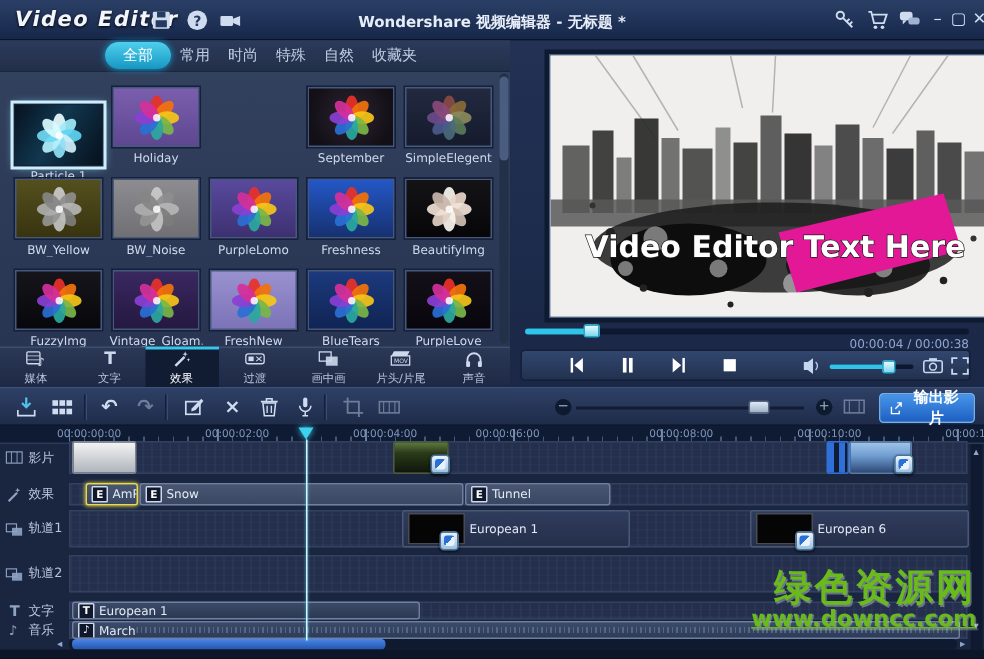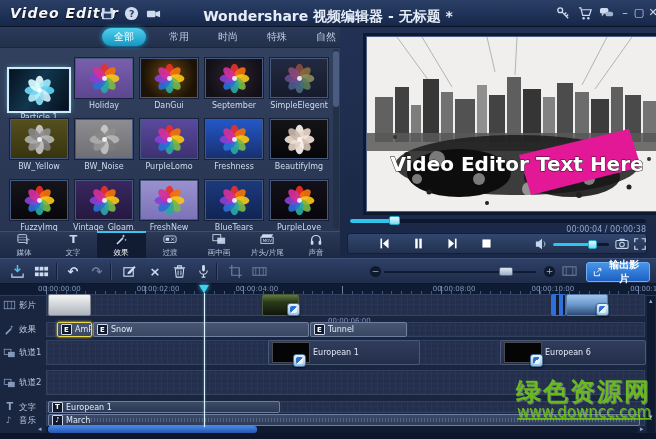--- a/index.html
+++ b/index.html
@@ -5,31 +5,31 @@
   html,body{margin:0;padding:0;background:#000;}
   .app{position:relative;width:656px;height:439px;overflow:hidden;background:#1b2740;
        font-family:"DejaVu Sans","Liberation Sans",sans-serif;-webkit-font-smoothing:antialiased;}
 
   
   .titlebar{position:absolute;left:0;top:0;width:656px;height:27px;
     background:linear-gradient(#2b3f66,#16274a);border-bottom:1px solid #0a1426;box-sizing:border-box;}
   .logo{position:absolute;left:10px;top:5px;font-style:italic;font-weight:bold;font-size:14px;
     color:#f2f6fc;letter-spacing:1px;text-shadow:0 1px 2px #000;}
   .tb-ic{position:absolute;top:6px;width:15px;height:15px;color:#cfdcf0;}
-  .tb-title{position:absolute;left:50%;transform:translateX(-50%);top:8px;font-size:14px;
+  .tb-title{position:absolute;left:50%;transform:translateX(-50%);top:8px;font-size:10px;
     font-weight:bold;color:#e6edf8;white-space:nowrap;}
   .win-btn{position:absolute;top:5px;width:14px;height:15px;color:#cfdcf0;font-size:11px;
     text-align:center;line-height:15px;}
 
   
   .library{position:absolute;left:0;top:27px;width:340px;height:231px;
     background:linear-gradient(#33425f,#273350);}
   .cat-tabs{position:absolute;left:0;top:0;width:340px;height:21px;box-sizing:border-box;
     background:linear-gradient(#2c3a5c,#223049);border-bottom:1px solid #1a2740;
-    display:flex;align-items:center;gap:17px;padding-left:102px;}
+    display:flex;align-items:center;padding-left:70px;}
   .cat-tab{font-size:10px;color:#c2cfe4;padding:2px 6px;white-space:nowrap;}
   .cat-tab.active{background:linear-gradient(#4fd0ec,#1597c4);border-radius:9px;color:#fff;
     box-shadow:0 0 5px #18a4d4;padding:2px 12px;}
   .fx-grid{position:absolute;left:0;top:20px;width:334px;height:184px;}
   .thumb{position:absolute;width:62px;}
   .thumb .img{width:58px;height:40px;margin:0 auto;border:1px solid #15203a;
     box-shadow:0 0 0 1px #46587c inset;display:flex;align-items:center;justify-content:center;}
   .thumb.sel .img{outline:2px solid #cdeef8;box-shadow:0 0 6px #7fd8f2;}
   .flower{width:33px;height:33px;}
   .thumb .cap{margin-top:2px;text-align:center;font-size:8px;color:#cfdaec;
@@ -128,21 +128,21 @@
     filter:drop-shadow(0 0 2px #3fd2f0);}
   .pline{position:absolute;top:9px;width:1px;height:134px;background:#dff2fb;box-shadow:0 0 2px #3fd2f0;z-index:6;}
   .hscroll{position:absolute;left:46px;top:142px;width:592px;height:7px;background:#0f1a30;border-radius:3px;}
   .hthumb{position:absolute;left:2px;top:0;width:209px;height:7px;border-radius:3px;
     background:linear-gradient(#4a86e8,#2356ae);}
   .sarrow{position:absolute;color:#8fa6cf;font-size:7px;line-height:7px;}
   .vscroll2{position:absolute;left:647px;top:12px;width:8px;height:137px;background:#0f1a30;}
   .bottomstrip{position:absolute;left:0;top:149px;width:656px;height:6px;background:#0c1628;}
   .watermark{position:absolute;right:5px;top:95px;text-align:right;z-index:9;line-height:1.05;}
   .wm1{font-size:25px;font-weight:bold;color:#68bb1a;letter-spacing:2px;text-shadow:1px 1px 0 #ffffff55;}
-  .wm2{font-size:15px;font-weight:normal;color:#68bb1a;text-decoration:underline;text-shadow:1px 1px 0 #ffffff55;}
+  .wm2{font-size:15px;font-weight:bold;color:#68bb1a;text-decoration:underline;text-shadow:1px 1px 0 #ffffff55;}
 </style>
 </head>
 <body>
 
 <div class="app">
 
   <header class="titlebar">
     <div class="logo">Video Editor</div>
     <svg class="tb-ic" style="left:100px" viewBox="0 0 16 16">
         <rect x="2" y="2" width="12" height="12" rx="1" fill="#cfdcf0"></rect>
@@ -211,36 +211,20 @@
               <ellipse cx="20" cy="11.5" rx="5.2" ry="9.5" fill="#f5c518" opacity="0.92" transform="rotate(90 20 20)"></ellipse>
               <ellipse cx="20" cy="11.5" rx="5.2" ry="9.5" fill="#7ab648" opacity="0.92" transform="rotate(135 20 20)"></ellipse>
               <ellipse cx="20" cy="11.5" rx="5.2" ry="9.5" fill="#2aa8a0" opacity="0.92" transform="rotate(180 20 20)"></ellipse>
               <ellipse cx="20" cy="11.5" rx="5.2" ry="9.5" fill="#2a6fd4" opacity="0.92" transform="rotate(225 20 20)"></ellipse>
               <ellipse cx="20" cy="11.5" rx="5.2" ry="9.5" fill="#8a3fd4" opacity="0.92" transform="rotate(270 20 20)"></ellipse>
               <ellipse cx="20" cy="11.5" rx="5.2" ry="9.5" fill="#d4309a" opacity="0.92" transform="rotate(315 20 20)"></ellipse>
               <circle cx="20" cy="20" r="3" fill="rgba(255,255,255,.85)"></circle>
             </svg>
           </div>
           <div class="cap">Holiday</div>
-        </div>
-        <div class="thumb" style="left: 138px; top: 10px;">
-          <div class="img" style="background: radial-gradient(circle at 50% 45%, rgb(110, 74, 18) 0%, rgb(28, 18, 6) 72%);">
-            <svg viewBox="0 0 40 40" class="flower">
-              <ellipse cx="20" cy="11.5" rx="5.2" ry="9.5" fill="#e8312a" opacity="0.92" transform="rotate(0 20 20)"></ellipse>
-              <ellipse cx="20" cy="11.5" rx="5.2" ry="9.5" fill="#f2720c" opacity="0.92" transform="rotate(45 20 20)"></ellipse>
-              <ellipse cx="20" cy="11.5" rx="5.2" ry="9.5" fill="#f5c518" opacity="0.92" transform="rotate(90 20 20)"></ellipse>
-              <ellipse cx="20" cy="11.5" rx="5.2" ry="9.5" fill="#7ab648" opacity="0.92" transform="rotate(135 20 20)"></ellipse>
-              <ellipse cx="20" cy="11.5" rx="5.2" ry="9.5" fill="#2aa8a0" opacity="0.92" transform="rotate(180 20 20)"></ellipse>
-              <ellipse cx="20" cy="11.5" rx="5.2" ry="9.5" fill="#2a6fd4" opacity="0.92" transform="rotate(225 20 20)"></ellipse>
-              <ellipse cx="20" cy="11.5" rx="5.2" ry="9.5" fill="#8a3fd4" opacity="0.92" transform="rotate(270 20 20)"></ellipse>
-              <ellipse cx="20" cy="11.5" rx="5.2" ry="9.5" fill="#d4309a" opacity="0.92" transform="rotate(315 20 20)"></ellipse>
-              <circle cx="20" cy="20" r="3" fill="rgba(255,255,255,.85)"></circle>
-            </svg>
-          </div>
-          <div class="cap">DanGui</div>
         </div>
         <div class="thumb" style="left: 203px; top: 10px;">
           <div class="img" style="background: radial-gradient(circle at 50% 45%, rgb(44, 35, 48) 0%, rgb(18, 15, 22) 78%);">
             <svg viewBox="0 0 40 40" class="flower">
               <ellipse cx="20" cy="11.5" rx="5.2" ry="9.5" fill="#e8312a" opacity="0.92" transform="rotate(0 20 20)"></ellipse>
               <ellipse cx="20" cy="11.5" rx="5.2" ry="9.5" fill="#f2720c" opacity="0.92" transform="rotate(45 20 20)"></ellipse>
               <ellipse cx="20" cy="11.5" rx="5.2" ry="9.5" fill="#f5c518" opacity="0.92" transform="rotate(90 20 20)"></ellipse>
               <ellipse cx="20" cy="11.5" rx="5.2" ry="9.5" fill="#7ab648" opacity="0.92" transform="rotate(135 20 20)"></ellipse>
               <ellipse cx="20" cy="11.5" rx="5.2" ry="9.5" fill="#2aa8a0" opacity="0.92" transform="rotate(180 20 20)"></ellipse>
               <ellipse cx="20" cy="11.5" rx="5.2" ry="9.5" fill="#2a6fd4" opacity="0.92" transform="rotate(225 20 20)"></ellipse>
@@ -667,21 +651,21 @@
     </button>
   </div>
 
   <div class="timeline" id="timeline">
     <div class="ruler" id="ruler">
       <div class="ticks-minor"></div>
       <div class="ticks-major"></div>
     <div class="rlabel" style="left: 38px;">00:00:00:00</div>
         <div class="rlabel" style="left: 136.7px;">00:00:02:00</div>
         <div class="rlabel" style="left: 235.4px;">00:00:04:00</div>
-        <div class="rlabel" style="left: 328px; margin-top: 32px;">00:00:06:00</div>
+        <div class="rlabel" style="left: 317px;">00:00:06:00</div>
         <div class="rlabel" style="left: 432.8px;">00:00:08:00</div>
         <div class="rlabel" style="left: 531.5px;">00:00:10:00</div>
         <div class="rlabel" style="left: 630.2px;">00:00:12:00</div>
       </div>
     <div class="phead" id="phead" style="left: 199px;"></div>
     <div class="pline" id="pline" style="left: 204px;"></div>
     <div class="hscroll">
       <div class="hthumb"></div>
     </div>
     <div class="sarrow" style="left:38px;top:142px">◂</div>

